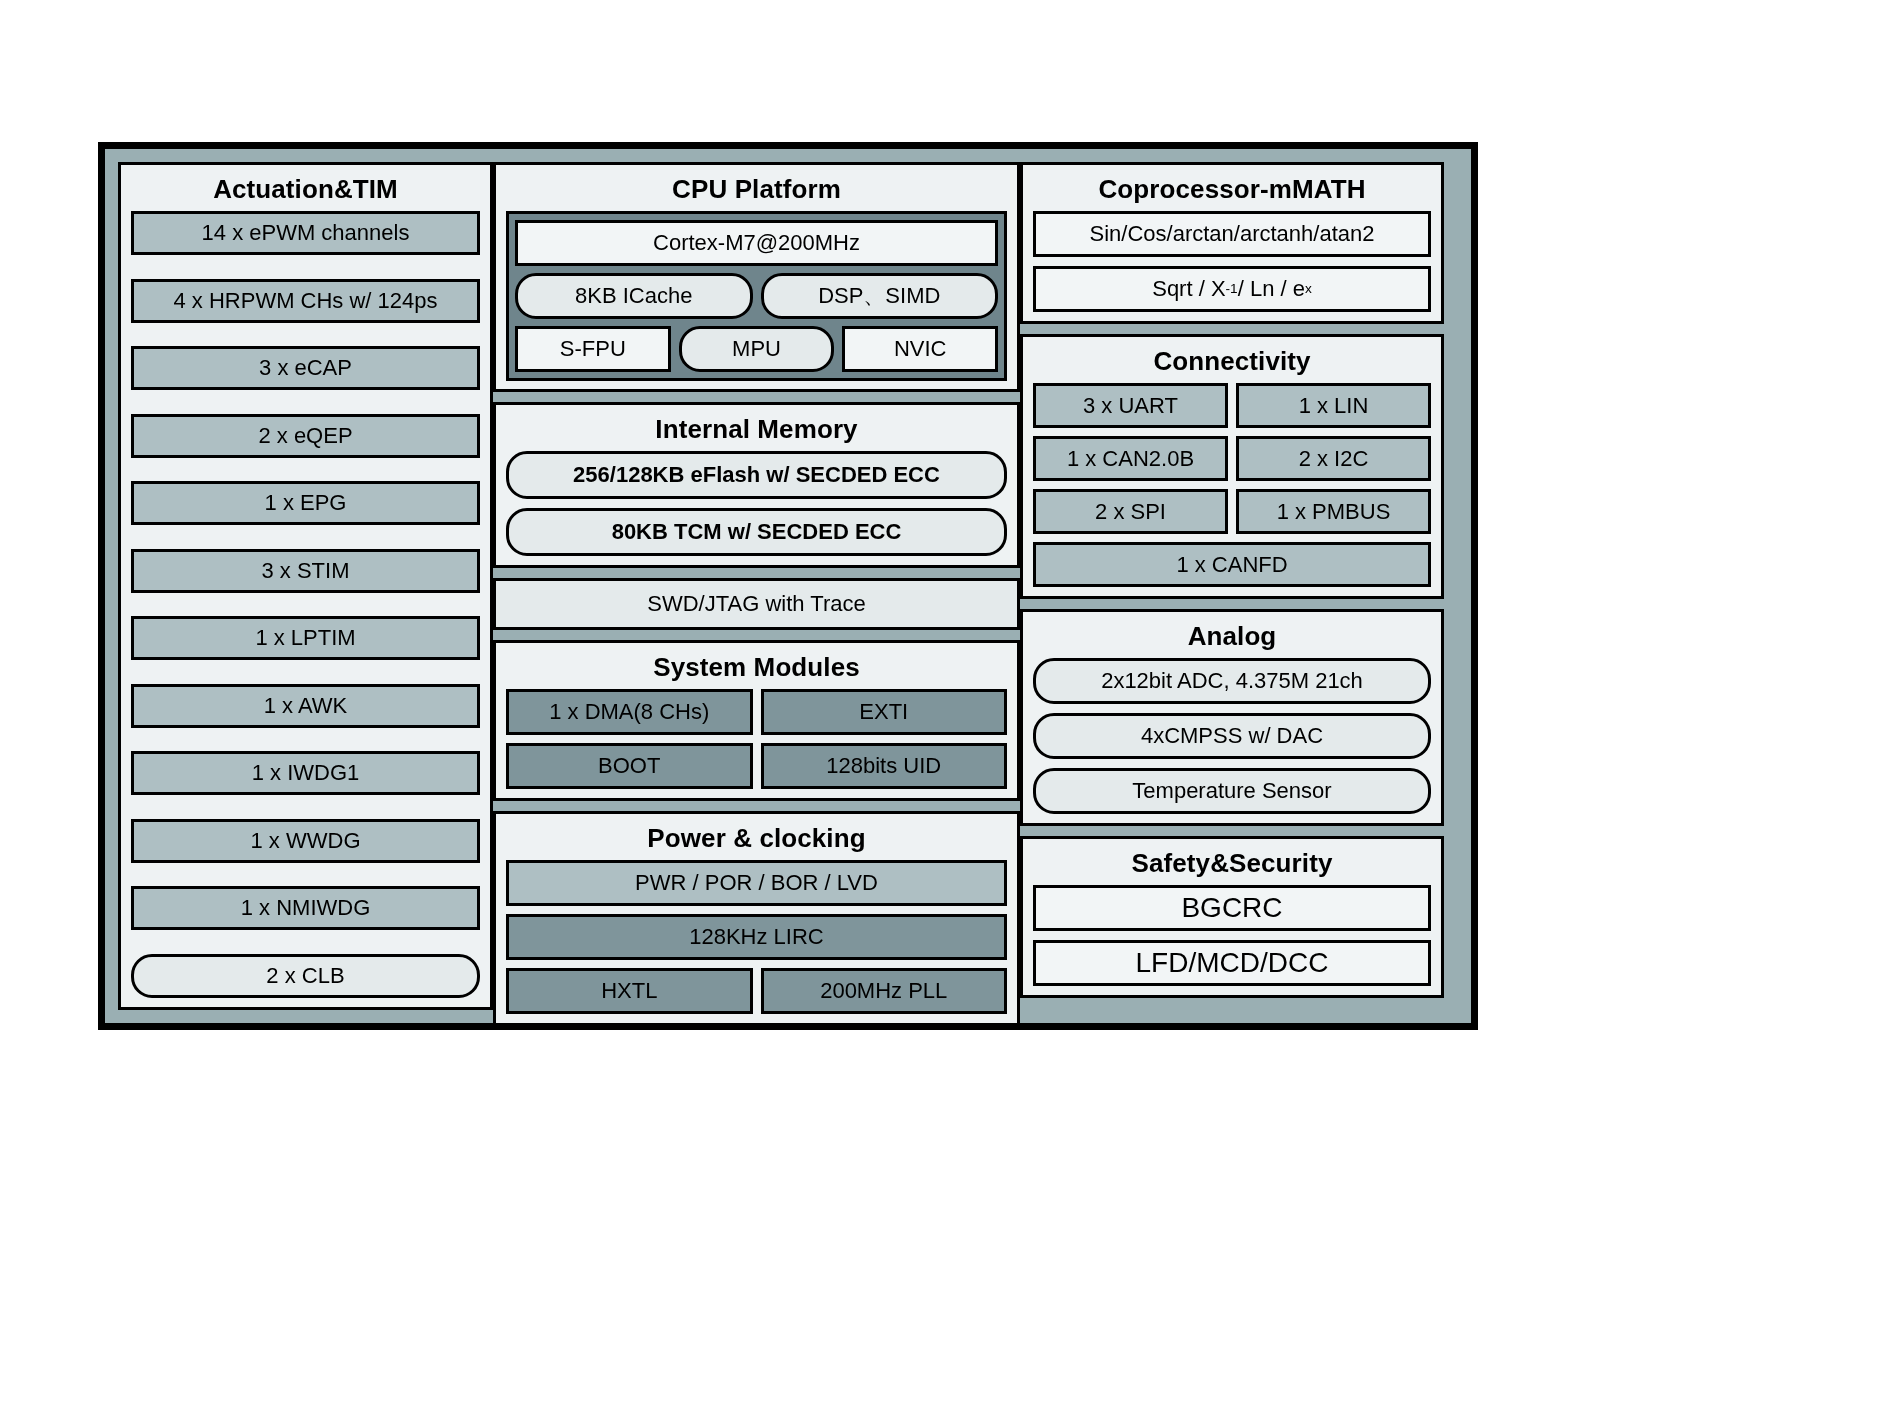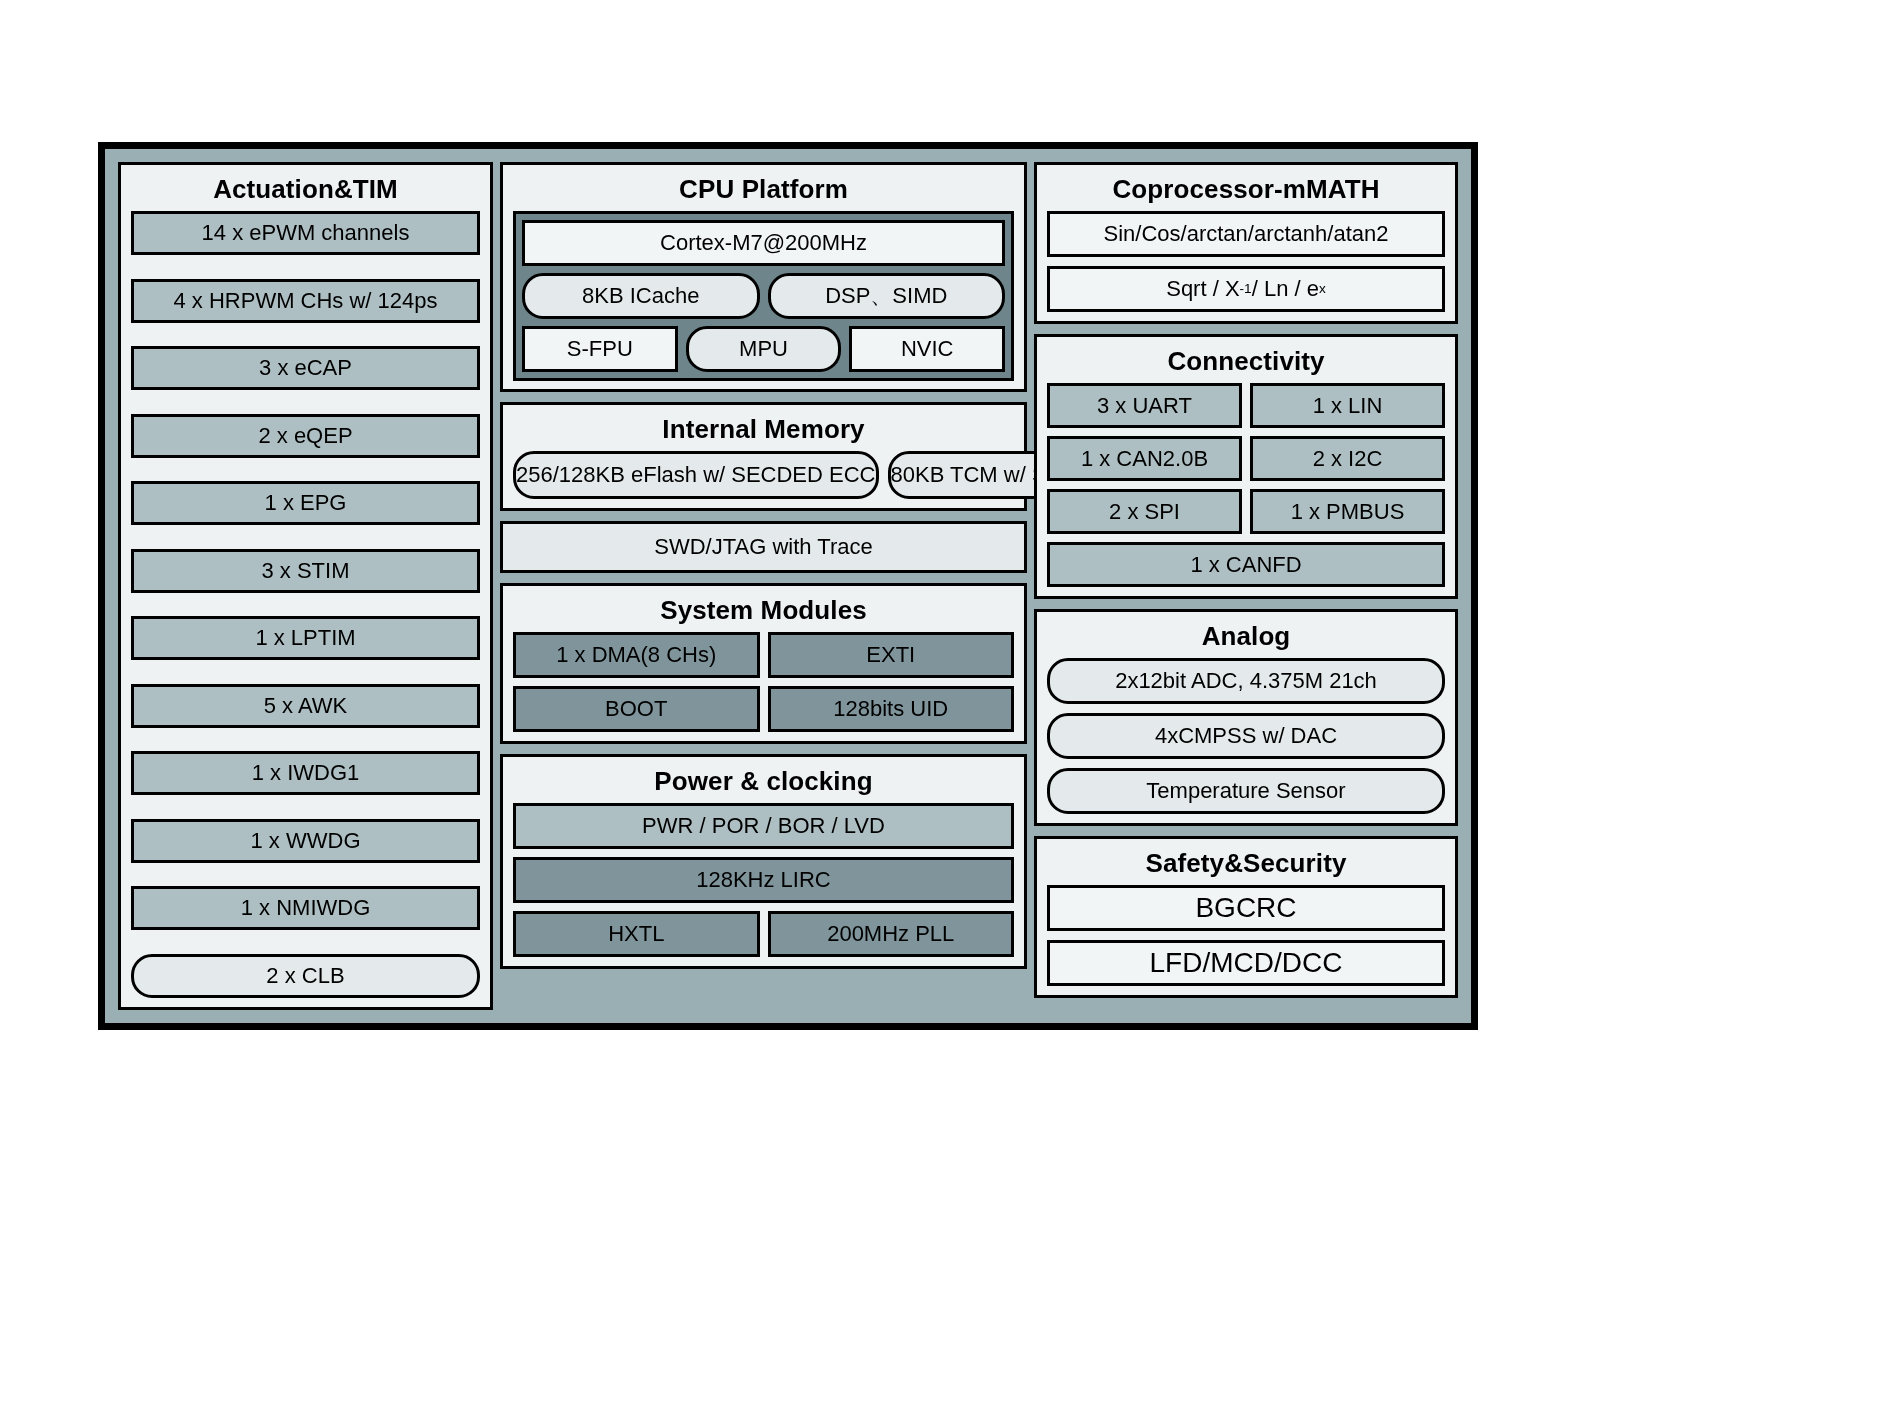--- a/index.html
+++ b/index.html
@@ -13,21 +13,21 @@
   
   #chip{
     position:absolute;
     left:98px;top:142px;
     width:1380px;height:888px;
     background:#9aafb3;
     border:7px solid #000000;
     box-sizing:border-box;
     padding:13px;
     display:flex;
-    gap:7px;
+    gap:0;
   }
 
   
   .col{display:flex;flex-direction:column;gap:10px;box-sizing:border-box;}
   #col-left{width:375px;}
   #col-mid{width:527px;}
   #col-right{width:424px;}
 
   
   .panel{
@@ -88,21 +88,21 @@
     border:3px solid #000;
     box-sizing:border-box;
     padding:6px;
     display:flex;
     flex-direction:column;
     gap:7px;
   }
   .cpu-inner .tile{height:46px;}
 
   #panel-mem .tile{height:48px;font-size:22px;}
-  #panel-mem .stack{display:flex;flex-direction:row;gap:9px;}
+  #panel-mem .stack{display:flex;flex-direction:column;gap:9px;font-weight:bold;}
 
   #panel-swd{padding:1px;border:3px solid #000;background:#e4eaeb;}
   #panel-swd .tile{height:44px;border:none;background:transparent;width:100%;}
 
   #panel-sys .tile{height:46px;}
   #panel-sys .stack{display:flex;flex-direction:column;gap:8px;}
 
   #panel-pwr{padding-bottom:9px;}
   #panel-pwr .tile{height:46px;}
   #panel-pwr .stack{display:flex;flex-direction:column;gap:8px;}
@@ -131,21 +131,21 @@
     <div class="panel" id="panel-actuation">
       <div class="panel-title">Actuation&amp;TIM</div>
       <div class="list">
         <div class="tile t-mid">14 x ePWM channels</div>
         <div class="tile t-mid">4 x HRPWM CHs w/ 124ps</div>
         <div class="tile t-mid">3 x eCAP</div>
         <div class="tile t-mid">2 x eQEP</div>
         <div class="tile t-mid">1 x EPG</div>
         <div class="tile t-mid">3 x STIM</div>
         <div class="tile t-mid">1 x LPTIM</div>
-        <div class="tile t-mid">5 x AWK</div>
+        <div class="tile t-mid">1 x AWK</div>
         <div class="tile t-mid">1 x IWDG1</div>
         <div class="tile t-mid">1 x WWDG</div>
         <div class="tile t-mid">1 x NMIWDG</div>
         <div class="tile t-light">2 x CLB</div>
       </div>
     </div>
   </div>
 
   <div class="col" id="col-mid">
 

